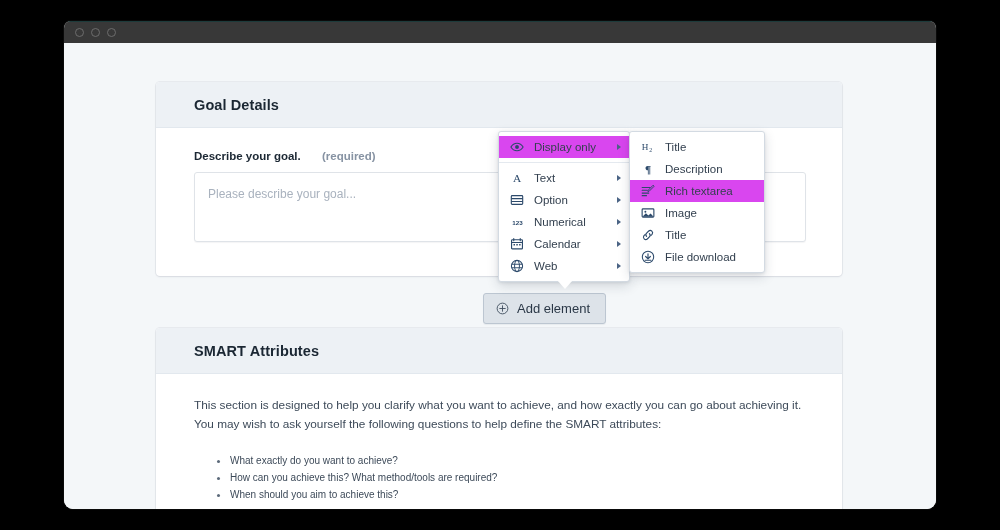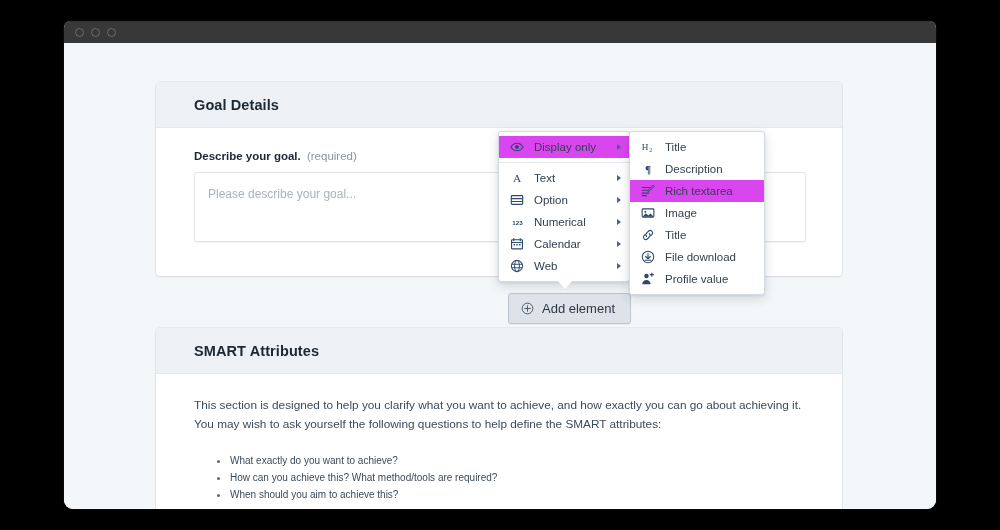--- a/index.html
+++ b/index.html
@@ -70,43 +70,43 @@
   }
   .card-body { padding: 22px 38px 20px 38px; }
 
   
   .field-label {
     font-size: 11.5px;
     font-weight: bold;
     color: #1b2733;
   }
   .field-label .required {
-    font-weight: normal;
+    font-weight: bold;
     color: #8793a3;
-    margin-left: 3px;
+    margin-left: 18px;
   }
   .textarea-box {
     margin-top: 10px;
     width: 612px;
     height: 70px;
     background: #fff;
     border: 1px solid #dfe3e8;
     border-radius: 3px;
     padding: 11px 13px;
     box-shadow: 0 1px 1px rgba(30,45,65,0.05);
   }
   .textarea-placeholder {
     font-size: 12px;
     color: #a9b2be;
   }
 
   
   #add-element-wrap {
     position: absolute;
-    left: 444px; top: 250px;
+    left: 419px; top: 250px;
     z-index: 5;
   }
   #add-element-button {
     display: flex;
     align-items: center;
     gap: 8px;
     background: #dde3e9;
     border: 1px solid #bcc6d1;
     border-radius: 3px;
     padding: 7px 15px 7px 12px;
@@ -376,30 +376,20 @@
         <span class="mi-icon">
           <svg width="14" height="14" viewBox="0 0 16 16">
             <circle cx="8" cy="8" r="6.5" fill="none" stroke="#2d4a6b" stroke-width="1.2"></circle>
             <path d="M8 4.3v5.6M5.3 7.4L8 10.1l2.7-2.7" fill="none" stroke="#2d4a6b" stroke-width="1.3" stroke-linecap="round" stroke-linejoin="round"></path>
             <path d="M4.6 11.8h6.8" stroke="#2d4a6b" stroke-width="1.2" stroke-linecap="round"></path>
           </svg>
         </span>
         <span class="mi-label">File download</span>
       </div>
 
-      <div class="menu-item">
-        <span class="mi-icon">
-          <svg width="14" height="14" viewBox="0 0 16 16">
-            <circle cx="6.2" cy="4.6" r="2.6" fill="#2d4a6b"></circle>
-            <path d="M1.4 14c0-2.9 2.2-5 4.8-5s4.8 2.1 4.8 5z" fill="#2d4a6b"></path>
-            <path d="M12.4 1.2v3.6M10.6 3h3.6" stroke="#2d4a6b" stroke-width="1.3" stroke-linecap="round"></path>
-          </svg>
-        </span>
-        <span class="mi-label">Profile value</span>
-      </div>
     </div>
 
     <div class="card" id="card-smart">
       <div class="card-header">
         <div class="card-title">SMART Attributes</div>
       </div>
       <div class="card-body">
         <p class="para">This section is designed to help you clarify what you want to achieve, and how exactly you can go about achieving it. You may wish to ask yourself the following questions to help define the SMART attributes:</p>
         <ul class="smart-list">
           <li>What exactly do you want to achieve?</li>

